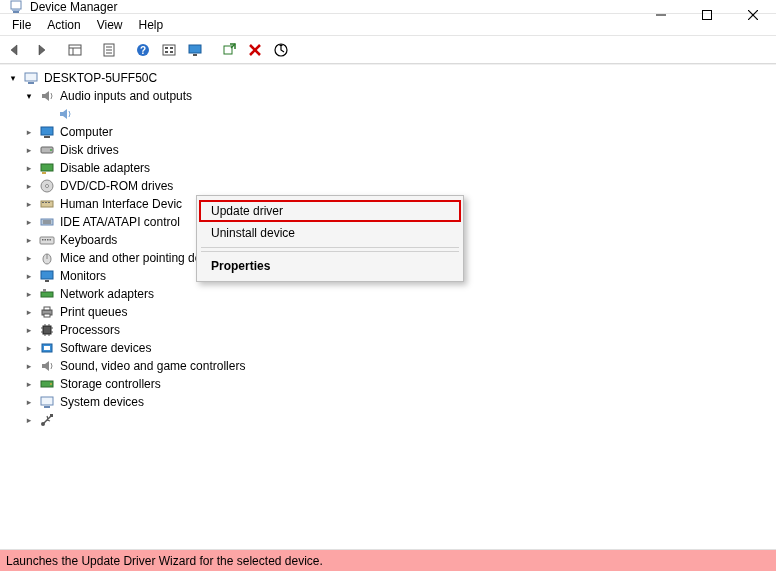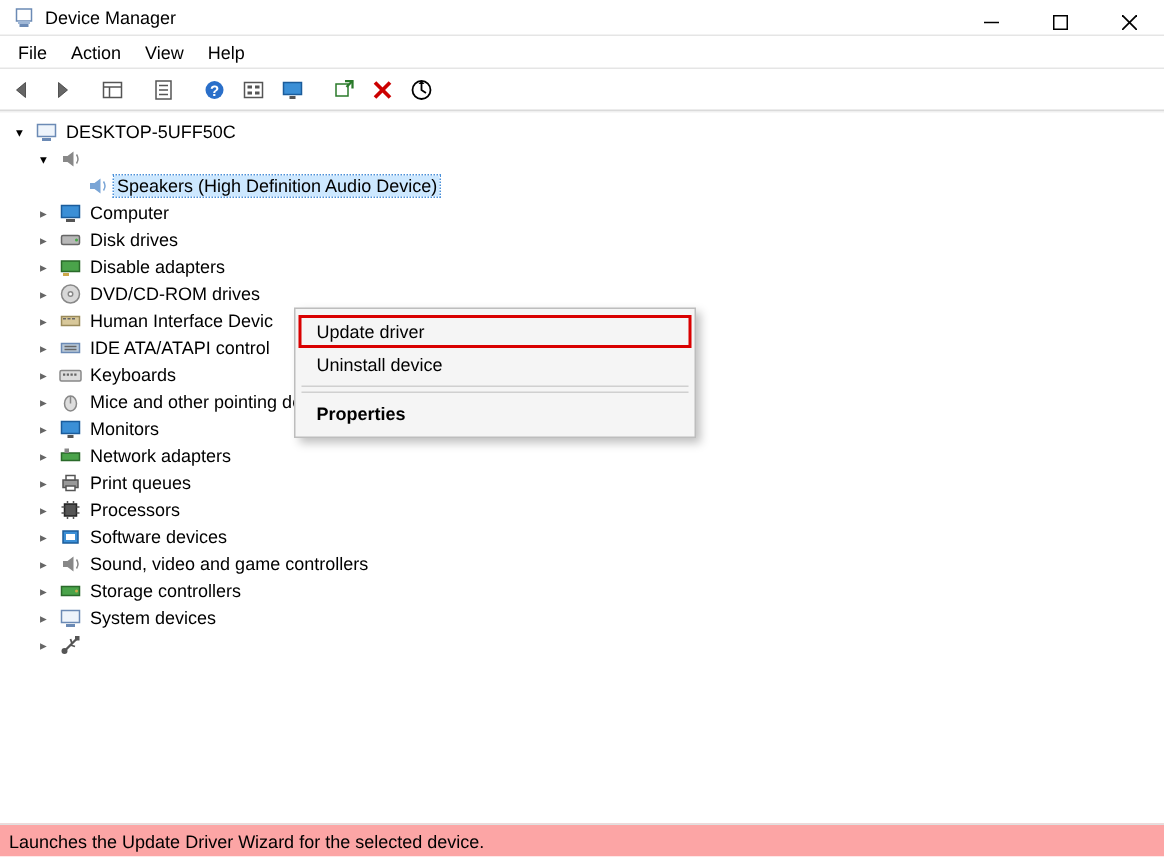--- a/index.html
+++ b/index.html
@@ -7,21 +7,21 @@
     font-family: 'Segoe UI', Tahoma, sans-serif;
     font-size: 12px;
     background: #fff;
     width: 776px;
     height: 571px;
     overflow: hidden;
     position: relative;
     color: #000;
   }
   .titlebar {
-    height: 24px;
+    height: 14px;
     display: flex;
     align-items: center;
     padding: 0 8px;
     border-bottom: 1px solid #e5e5e5;
     position: relative;
   }
   .titlebar-icon { width:16px; height:16px; margin-right:6px; display:inline-flex; }
   .title-text { font-size: 12px; }
   .win-controls {
     position: absolute; right: 0; top: 0;
@@ -222,31 +222,31 @@
   </div>
 
   <div class="node ind1">
     <span class="expander open">▾</span>
     <span class="node-icon">
         <svg width="16" height="16">
           <path d="M3 6 L6 6 L10 3 L10 13 L6 10 L3 10 Z" fill="#888"></path>
           <path d="M12 5 Q14 8 12 11" fill="none" stroke="#888"></path>
         </svg>
       </span>
+    <span class="node-label">Audio inputs and outputs</span>
   </div>
 
   <div class="node ind2 selected">
     <span class="expander"></span>
     <span class="node-icon">
         <svg width="16" height="16">
           <path d="M3 6 L6 6 L10 3 L10 13 L6 10 L3 10 Z" fill="#7aa5d6"></path>
           <path d="M12 5 Q14 8 12 11" fill="none" stroke="#7aa5d6"></path>
         </svg>
       </span>
-    <span class="node-label">Speakers (High Definition Audio Device)</span>
   </div>
 
   <div class="node ind1">
     <span class="expander">▸</span>
     <span class="node-icon">
         <svg width="16" height="16">
           <rect x="2" y="3" width="12" height="8" fill="#3b8fd6" stroke="#1b5c9b"></rect>
           <rect x="5" y="12" width="6" height="2" fill="#555"></rect>
         </svg>
       </span>

